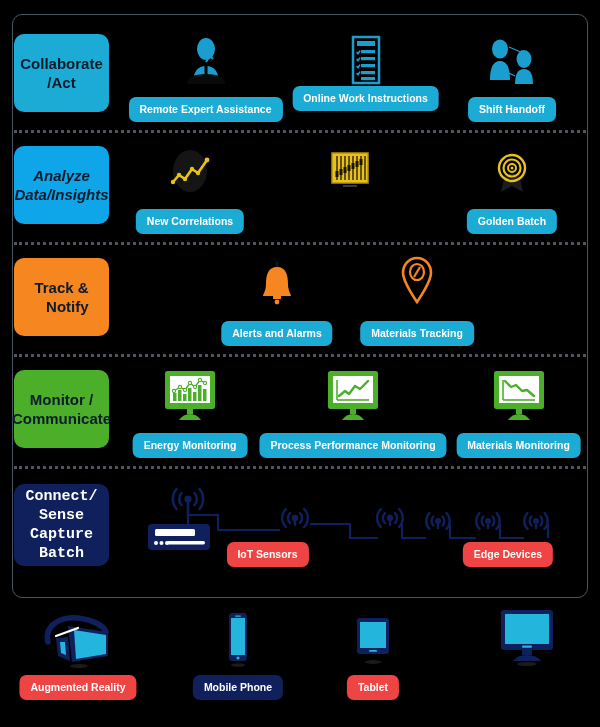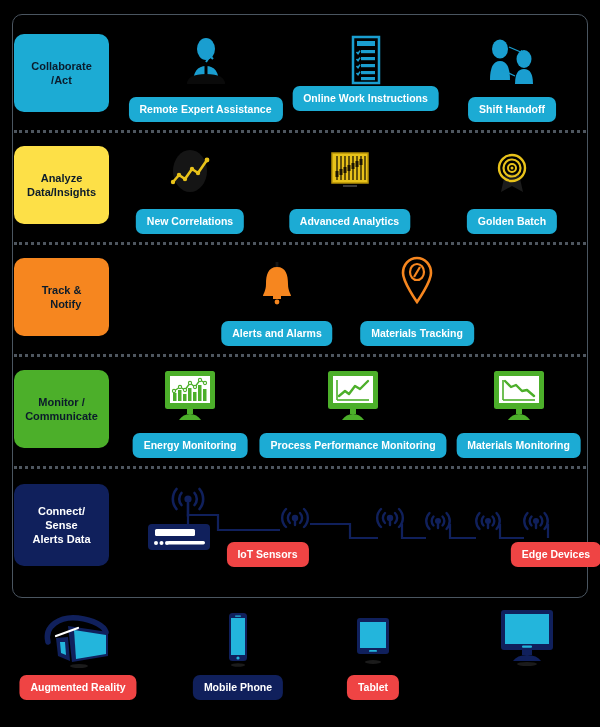--- a/index.html
+++ b/index.html
@@ -37,27 +37,27 @@
 
   
   .stage {
     position: absolute;
     left: 14px;
     width: 95px;
     height: 78px;
     border-radius: 10px;
     display: flex; align-items: center; justify-content: center;
     text-align: center;
-    font-size: 11px;
+    font-size: 15px;
     font-weight: bold;
     line-height: 1.28;
     padding: 2px;
   }
   .stage.dark-text { color: #0b1b2b; }
-  .stage.light-text { color: #ffffff; }
+  .stage.light-text { color: #ffffff; font-family: Liberation Mono, monospace; }
 
   
   .item { position: absolute; }
   .item .icon-wrap {
     position: absolute;
     left: 50%;
     transform: translateX(-50%);
     display: flex; align-items: flex-end; justify-content: center;
   }
   .pill {
@@ -160,21 +160,21 @@
           </g>
         </svg>
       </div>
       <div class="pill cyan" style="bottom:6px;">Shift Handoff</div>
     </div>
 
     <div class="row-divider" style="top:106px;"></div>
   </div>
 
   <div class="row" style="top:136px;">
-    <div class="stage dark-text" style="top:10px; background:#fde047;">
+    <div class="stage dark-text" style="top:10px; background:#0ea5e9;font-style:italic;">
       <div>
         <div>Analyze</div>
         <div>Data/Insights</div>
       </div>
     </div>
 
     <div class="item" style="left:130px; top:0; width:120px; height:104px;">
       <div class="icon-wrap" style="top:12px; height:46px;">
         <svg width="52" height="46" viewBox="0 0 52 46">
           <ellipse cx="26" cy="23" rx="17" ry="21" fill="#151515"></ellipse>
@@ -211,21 +211,20 @@
             <rect x="10.5" y="21" width="3" height="6"></rect>
             <rect x="14.5" y="19" width="3" height="6"></rect>
             <rect x="18.5" y="17" width="3" height="6"></rect>
             <rect x="22.5" y="15" width="3" height="6"></rect>
             <rect x="26.5" y="13" width="3" height="6"></rect>
             <rect x="30.5" y="11" width="3" height="6"></rect>
           </g>
           <rect x="14" y="37" width="14" height="2" fill="#3a3a3a"></rect>
         </svg>
       </div>
-      <div class="pill cyan" style="bottom:6px;">Advanced Analytics</div>
     </div>
 
     <div class="item" style="left:456px; top:0; width:112px; height:104px;">
       <div class="icon-wrap" style="top:12px; height:46px;">
         <svg width="40" height="46" viewBox="0 0 40 46">
           <path d="M13 26 L9 44 L20 38 L31 44 L27 26 Z" fill="#1c1c1c"></path>
           <circle cx="20" cy="20" r="13" fill="none" stroke="#e8c21a" stroke-width="2.4"></circle>
           <circle cx="20" cy="20" r="8.5" fill="none" stroke="#e8c21a" stroke-width="2.2"></circle>
           <circle cx="20" cy="20" r="4" fill="none" stroke="#e8c21a" stroke-width="2"></circle>
           <circle cx="20" cy="20" r="1.5" fill="#e8c21a"></circle>
@@ -341,21 +340,21 @@
     </div>
 
     <div class="row-divider" style="top:106px;"></div>
   </div>
 
   <div class="row" style="top:472px; height:120px;">
     <div class="stage light-text" style="top:12px; background:#10205c; height:82px;">
       <div>
         <div>Connect/</div>
         <div>Sense</div>
-        <div>Alerts Data</div>
+        <div>Capture Batch</div>
       </div>
     </div>
 
     <div style="position:absolute; left:140px; top:10px; width:420px; height:85px;">
       <svg width="420" height="85" viewBox="0 0 420 85">
         <g fill="none" stroke="#10205c" stroke-width="2.2">
           <path d="M48 45 L48 33 L78 33 L78 48 L140 48"></path>
           <path d="M170 42 L210 42 L210 56 L238 56"></path>
           <path d="M262 42 L262 56 L286 56"></path>
           <path d="M310 42 L310 56 L336 56"></path>
@@ -426,21 +425,21 @@
           </g>
         </g>
       </svg>
     </div>
 
     <div class="item" style="left:210px; top:0; width:115px; height:110px;">
       <div class="pill cyan-lt" style="bottom:15px;">IoT Sensors</div>
     </div>
 
     <div class="item" style="left:448px; top:0; width:120px; height:110px;">
-      <div class="pill cyan-lt" style="bottom:15px;margin-left:48px;">Edge Devices</div>
+      <div class="pill cyan-lt" style="bottom:15px;">Edge Devices</div>
     </div>
   </div>
 
   <div class="devices">
 
     <div class="device" style="left:13px; top:0; width:130px; height:123px;">
       <div class="icon-wrap" style="top:8px; height:56px;">
         <svg width="80" height="56" viewBox="0 0 80 56">
           <path d="M10 30 C6 14 22 4 40 6 C56 8 66 14 68 20" fill="none" stroke="#10205c" stroke-width="5.5" stroke-linecap="round"></path>
           <path d="M30 14 L70 20 L70 44 L34 50 Z" fill="#10205c"></path>

